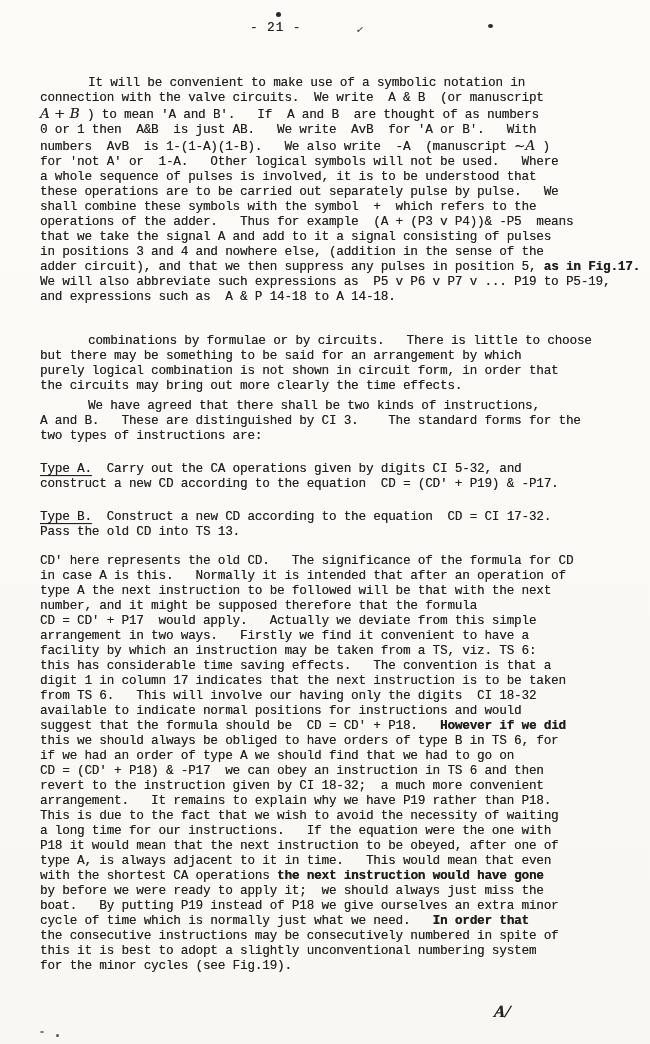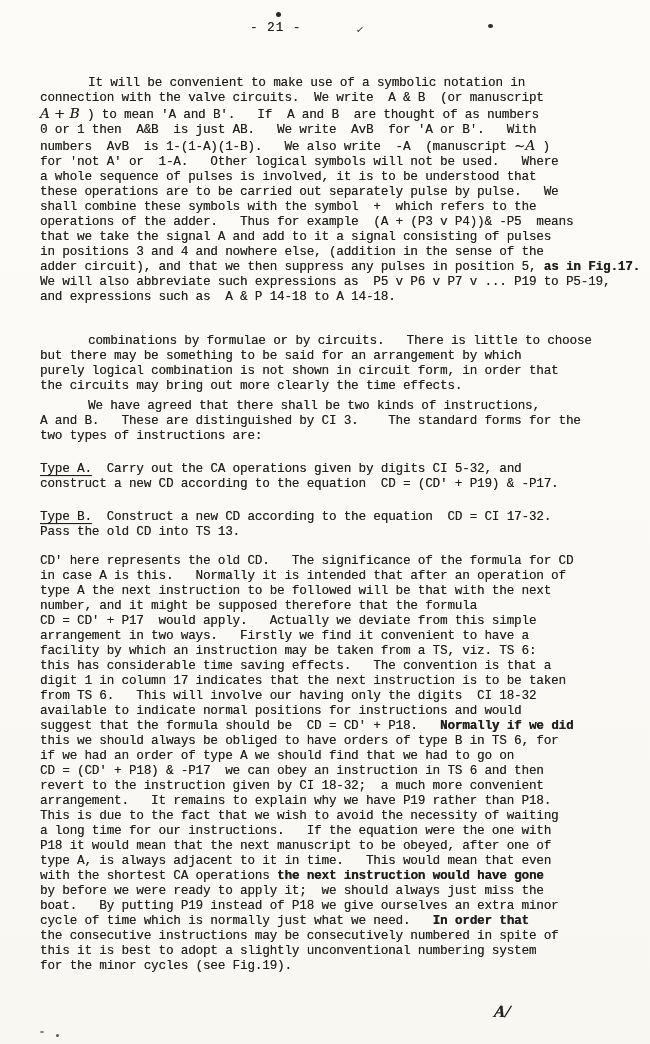--- a/index.html
+++ b/index.html
@@ -107,29 +107,29 @@
         <div class="line">in case A is this.   Normally it is intended that after an operation of</div>
         <div class="line">type A the next instruction to be followed will be that with the next</div>
         <div class="line">number, and it might be supposed therefore that the formula</div>
         <div class="line">CD = CD' + P17  would apply.   Actually we deviate from this simple</div>
         <div class="line">arrangement in two ways.   Firstly we find it convenient to have a</div>
         <div class="line">facility by which an instruction may be taken from a TS, viz. TS 6:</div>
         <div class="line">this has considerable time saving effects.   The convention is that a</div>
         <div class="line">digit 1 in column 17 indicates that the next instruction is to be taken</div>
         <div class="line">from TS 6.   This will involve our having only the digits  CI 18-32</div>
         <div class="line">available to indicate normal positions for instructions and would</div>
-        <div class="line"><span>suggest that the formula should be  CD = CD' + P18.   </span><span class="b">Normally if we did</span></div>
+        <div class="line"><span>suggest that the formula should be  CD = CD' + P18.   </span><span class="b">However if we did</span></div>
         <div class="line">this we should always be obliged to have orders of type B in TS 6, for</div>
         <div class="line">if we had an order of type A we should find that we had to go on</div>
         <div class="line">CD = (CD' + P18) &amp; -P17  we can obey an instruction in TS 6 and then</div>
         <div class="line">revert to the instruction given by CI 18-32;  a much more convenient</div>
         <div class="line">arrangement.   It remains to explain why we have P19 rather than P18.</div>
         <div class="line">This is due to the fact that we wish to avoid the necessity of waiting</div>
         <div class="line">a long time for our instructions.   If the equation were the one with</div>
-        <div class="line">P18 it would mean that the next manuscript to be obeyed, after one of</div>
+        <div class="line">P18 it would mean that the next instruction to be obeyed, after one of</div>
         <div class="line">type A, is always adjacent to it in time.   This would mean that even</div>
         <div class="line"><span>with the shortest CA operations </span><span class="b">the next instruction would have gone</span></div>
         <div class="line">by before we were ready to apply it;  we should always just miss the</div>
         <div class="line">boat.   By putting P19 instead of P18 we give ourselves an extra minor</div>
         <div class="line"><span>cycle of time which is normally just what we need.   </span><span class="b">In order that</span></div>
         <div class="line">the consecutive instructions may be consecutively numbered in spite of</div>
         <div class="line">this it is best to adopt a slightly unconventional numbering system</div>
         <div class="line">for the minor cycles (see Fig.19).</div>
       </div>
     </div>

